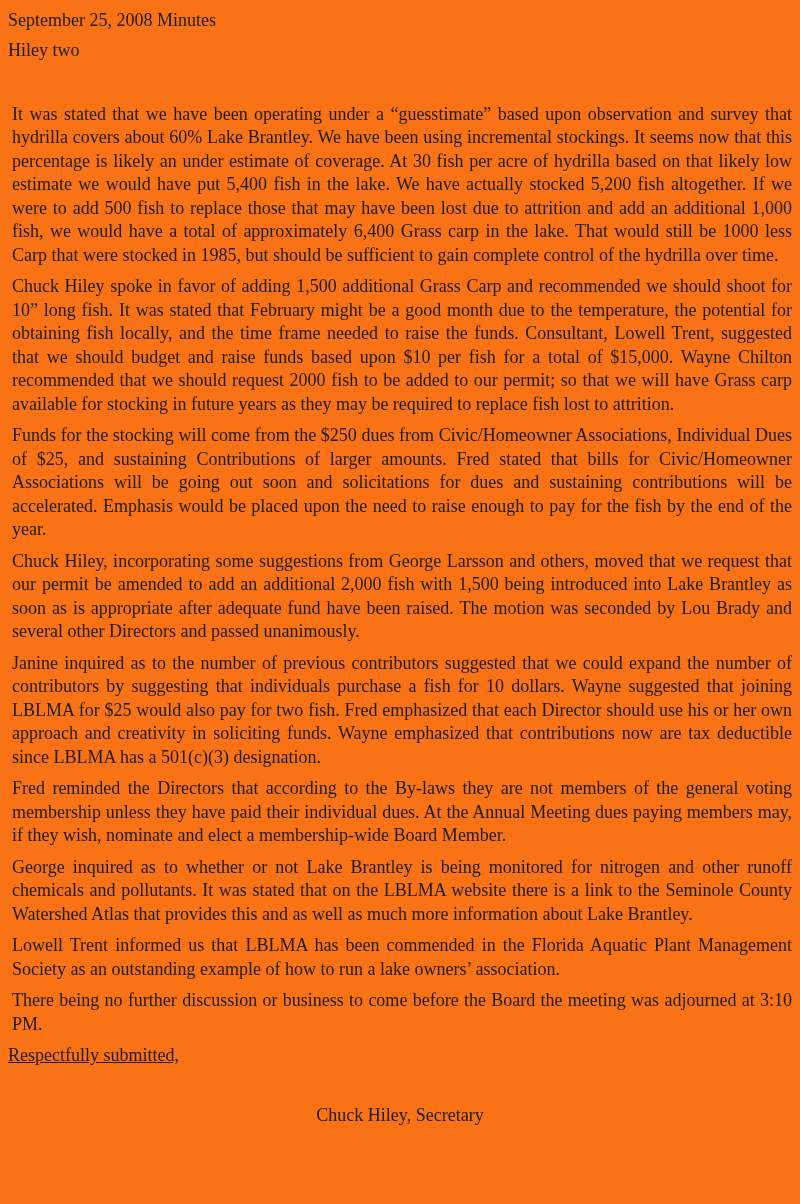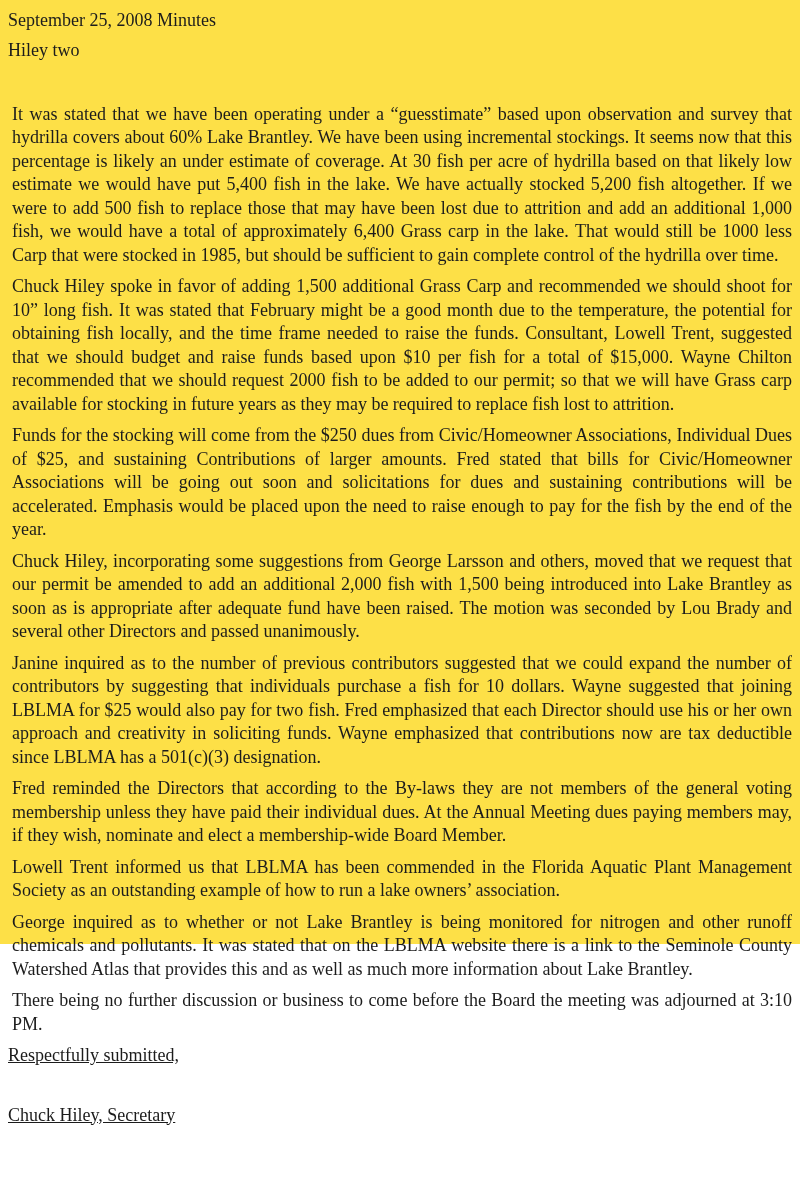--- a/index.html
+++ b/index.html
@@ -8,23 +8,23 @@
     background: #ffffff;
   }
   body {
     width: 800px;
     height: 1204px;
     overflow: hidden;
   }
   .page {
     box-sizing: border-box;
     width: 800px;
-    height: 944px;
+    height: 1204px;
     padding: 9px 8px 0 8px;
-    background: #fde047;
+    background: #f97316;
     color: #1c1c1c;
     font-family: "Liberation Serif", serif;
     font-size: 18px;
     line-height: 23.5px;
   }
   .doc-header p {
     margin: 0;
     text-align: left;
   }
   .doc-header .page-label {
@@ -37,38 +37,37 @@
   p.body-para.first {
     margin-top: 40px;
   }
   p.closing {
     margin: 8px 0 0 0;
     text-align: left;
     text-decoration: underline;
   }
   p.signature {
     margin: 36px 0 0 0;
-    text-align: left;
-    text-decoration: underline;
+    text-align: center;
   }
 </style>
 </head>
 <body>
 
 <div class="page">
   <div class="doc-header">
     <p class="title-line">September 25, 2008 Minutes</p>
     <p class="page-label">Hiley two</p>
   </div>
 
   <p class="body-para first">It was stated that we have been operating under a “guesstimate” based upon observation and survey that hydrilla covers about 60% Lake Brantley. We have been using incremental stockings. It seems now that this percentage is likely an under estimate of coverage. At 30 fish per acre of hydrilla based on that likely low estimate we would have put 5,400 fish in the lake. We have actually stocked 5,200 fish altogether. If we were to add 500 fish to replace those that may have been lost due to attrition and add an additional 1,000 fish, we would have a total of approximately 6,400 Grass carp in the lake. That would still be 1000 less Carp that were stocked in 1985, but should be sufficient to gain complete control of the hydrilla over time.</p>
   <p class="body-para">Chuck Hiley spoke in favor of adding 1,500 additional Grass Carp and recommended we should shoot for 10” long fish. It was stated that February might be a good month due to the temperature, the potential for obtaining fish locally, and the time frame needed to raise the funds. Consultant, Lowell Trent, suggested that we should budget and raise funds based upon $10 per fish for a total of $15,000. Wayne Chilton recommended that we should request 2000 fish to be added to our permit; so that we will have Grass carp available for stocking in future years as they may be required to replace fish lost to attrition.</p>
   <p class="body-para">Funds for the stocking will come from the $250 dues from Civic/Homeowner Associations, Individual Dues of $25, and sustaining Contributions of larger amounts. Fred stated that bills for Civic/Homeowner Associations will be going out soon and solicitations for dues and sustaining contributions will be accelerated. Emphasis would be placed upon the need to raise enough to pay for the fish by the end of the year.</p>
   <p class="body-para">Chuck Hiley, incorporating some suggestions from George Larsson and others, moved that we request that our permit be amended to add an additional 2,000 fish with 1,500 being introduced into Lake Brantley as soon as is appropriate after adequate fund have been raised. The motion was seconded by Lou Brady and several other Directors and passed unanimously.</p>
   <p class="body-para">Janine inquired as to the number of previous contributors suggested that we could expand the number of contributors by suggesting that individuals purchase a fish for 10 dollars. Wayne suggested that joining LBLMA for $25 would also pay for two fish. Fred emphasized that each Director should use his or her own approach and creativity in soliciting funds. Wayne emphasized that contributions now are tax deductible since LBLMA has a 501(c)(3) designation.</p>
   <p class="body-para">Fred reminded the Directors that according to the By-laws they are not members of the general voting membership unless they have paid their individual dues. At the Annual Meeting dues paying members may, if they wish, nominate and elect a membership-wide Board Member.</p>
+  <p class="body-para">George inquired as to whether or not Lake Brantley is being monitored for nitrogen and other runoff chemicals and pollutants. It was stated that on the LBLMA website there is a link to the Seminole County Watershed Atlas that provides this and as well as much more information about Lake Brantley.</p>
   <p class="body-para">Lowell Trent informed us that LBLMA has been commended in the Florida Aquatic Plant Management Society as an outstanding example of how to run a lake owners’ association.</p>
-  <p class="body-para">George inquired as to whether or not Lake Brantley is being monitored for nitrogen and other runoff chemicals and pollutants. It was stated that on the LBLMA website there is a link to the Seminole County Watershed Atlas that provides this and as well as much more information about Lake Brantley.</p>
   <p class="body-para">There being no further discussion or business to come before the Board the meeting was adjourned at 3:10 PM.</p>
 
   <p class="closing">Respectfully submitted,</p>
   <p class="signature">Chuck Hiley, Secretary</p>
 </div>
 
 </body></html>

